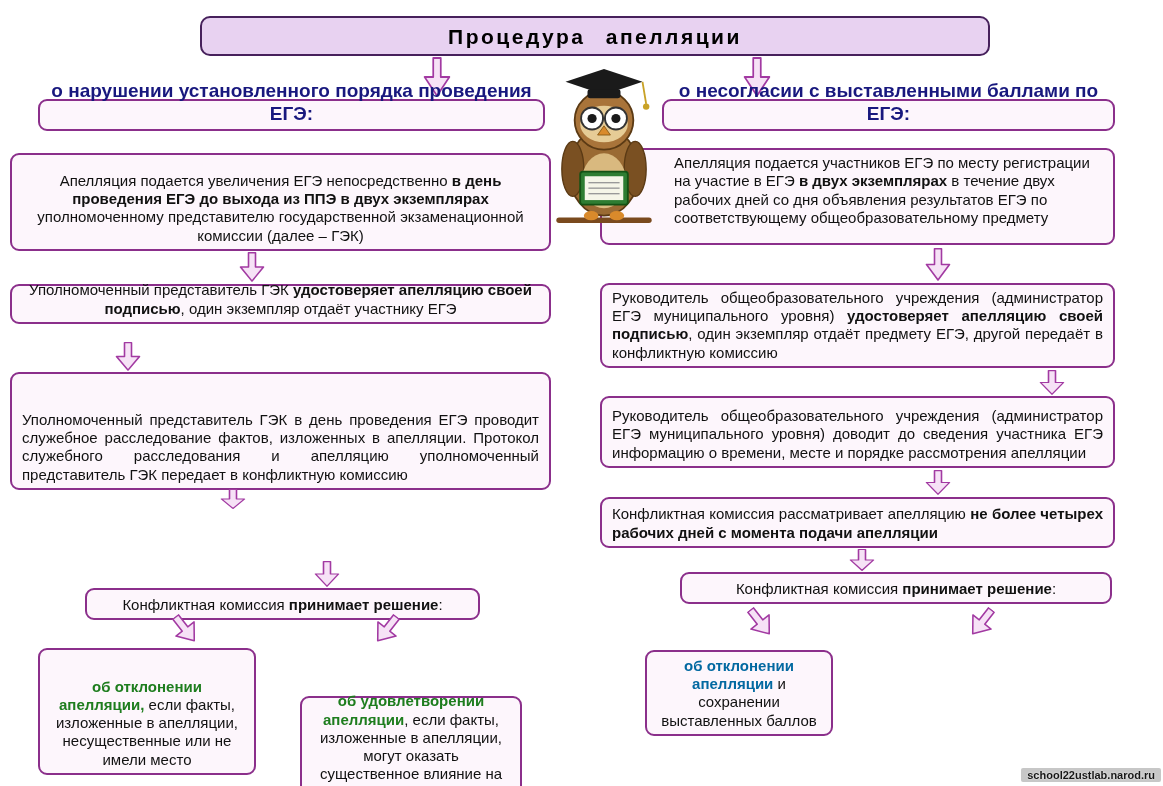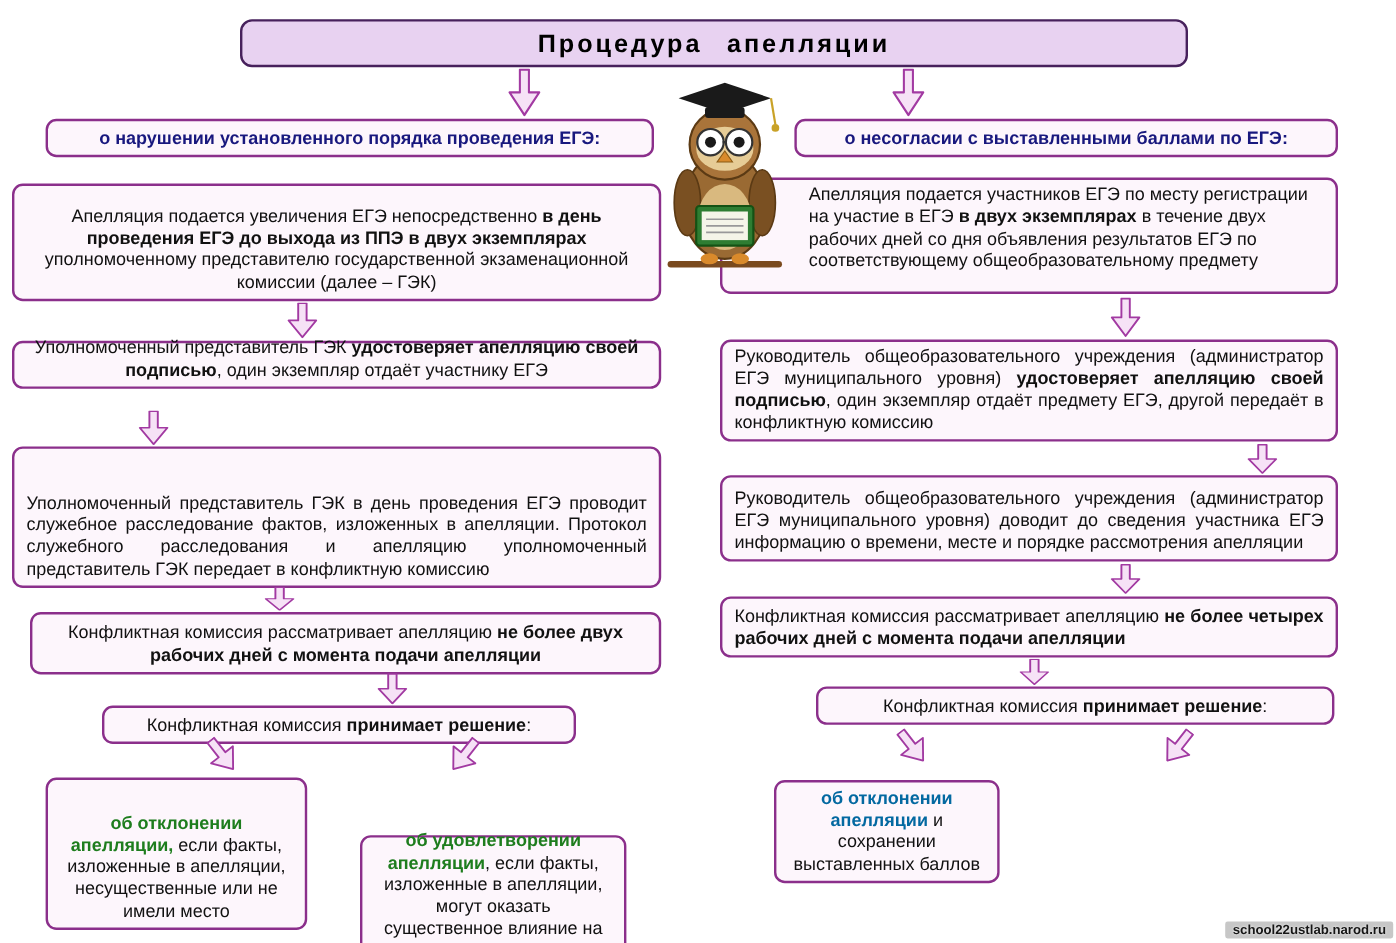--- a/index.html
+++ b/index.html
@@ -23,21 +23,21 @@
   .txt { width:100%; }
   .center { text-align:center; }
   .justify { text-align:justify; }
   .title-box {
     background:#e8d2f1;
     border:2.5px solid #47215c;
     border-radius:10px;
     font-size:21px; font-weight:bold; color:#000;
     letter-spacing:2.5px; word-spacing:12px;
   }
-  .hdr { font-weight:bold; color:#18187e; font-size:15px; }
+  .hdr { font-weight:bold; color:#18187e; font-size:19px; }
   .arrow { position:absolute; overflow:visible; }
   .owl { position:absolute; z-index:5; }
   .float-spacer { float:left; width:62px; height:58px; }
   .watermark {
     position:absolute; right:2px; bottom:4px;
     background:#c7c7c7; color:#161616;
     font-size:11px; font-weight:bold; padding:1px 6px;
     border-radius:2px; text-shadow:0 0 2px #ffffff;
   }
 </style>
@@ -116,23 +116,20 @@
     </svg>
 
   <div class="box" style="left:10px; top:372px; width:541px; height:118px;">
     <div class="txt justify"><span>Уполномоченный представитель ГЭК </span><span style="font-weight: normal;">в день проведения ЕГЭ</span><span> проводит служебное расследование фактов, изложенных в апелляции. Протокол служебного расследования и апелляцию уполномоченный представитель ГЭК передает в конфликтную комиссию</span></div>
   </div>
 
   <svg class="arrow" style="left:220px; top:489px;" width="26" height="20">
       <use href="#blockArrow"></use>
     </svg>
 
-  <div class="box" style="left:25px; top:510px; width:526px; height:52px;">
-    <div class="txt center"><span>Конфликтная комиссия рассматривает апелляцию </span><span style="font-weight: bold;">не более двух рабочих дней с момента подачи апелляции</span></div>
-  </div>
 
   <svg class="arrow" style="left:314px; top:561px;" width="26" height="26">
       <use href="#blockArrow"></use>
     </svg>
 
   <div class="box" style="left:85px; top:588px; width:395px; height:32px;">
     <div class="txt center"><span>Конфликтная комиссия </span><span style="font-weight: bold;">принимает решение</span><span>:</span></div>
   </div>
 
   <svg class="arrow" style="left:172px; top:613px; transform:rotate(-38deg);" width="26" height="32">

